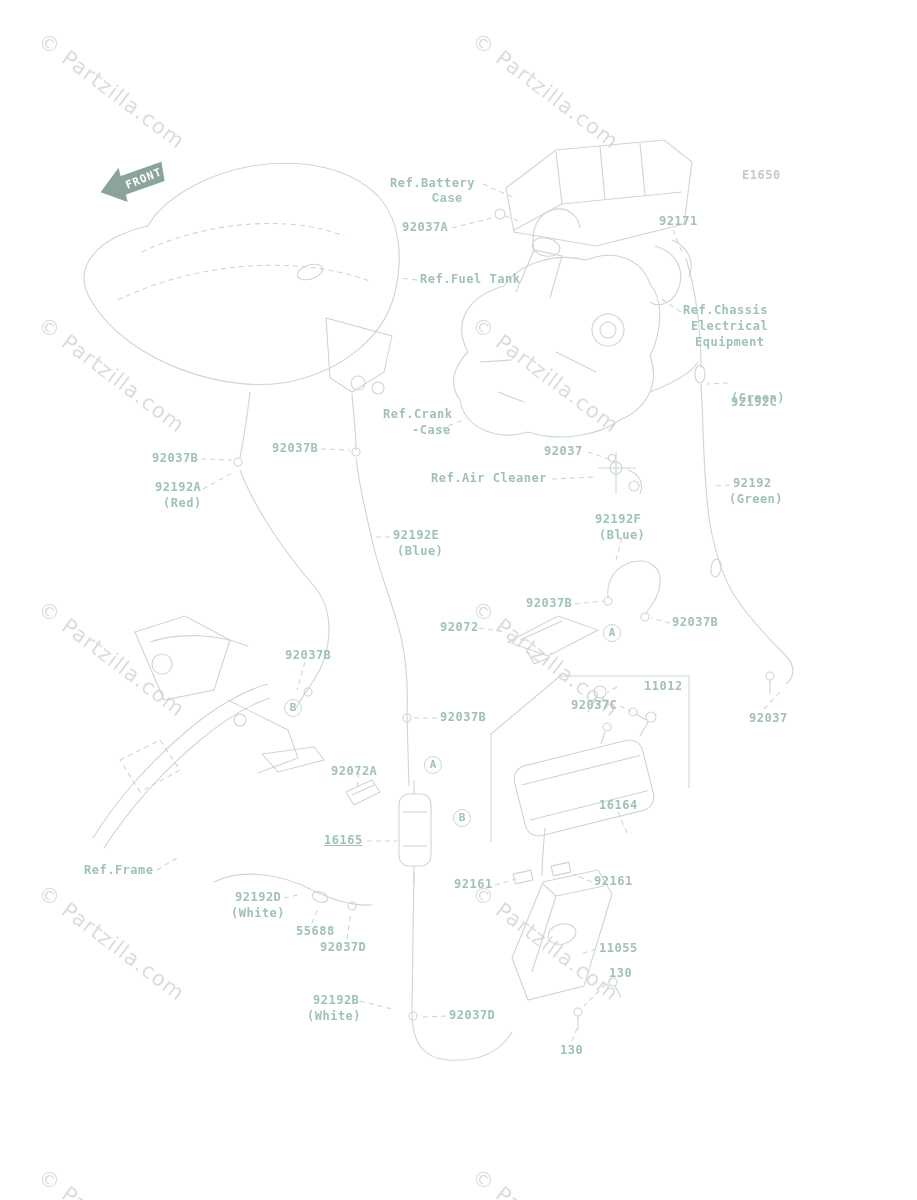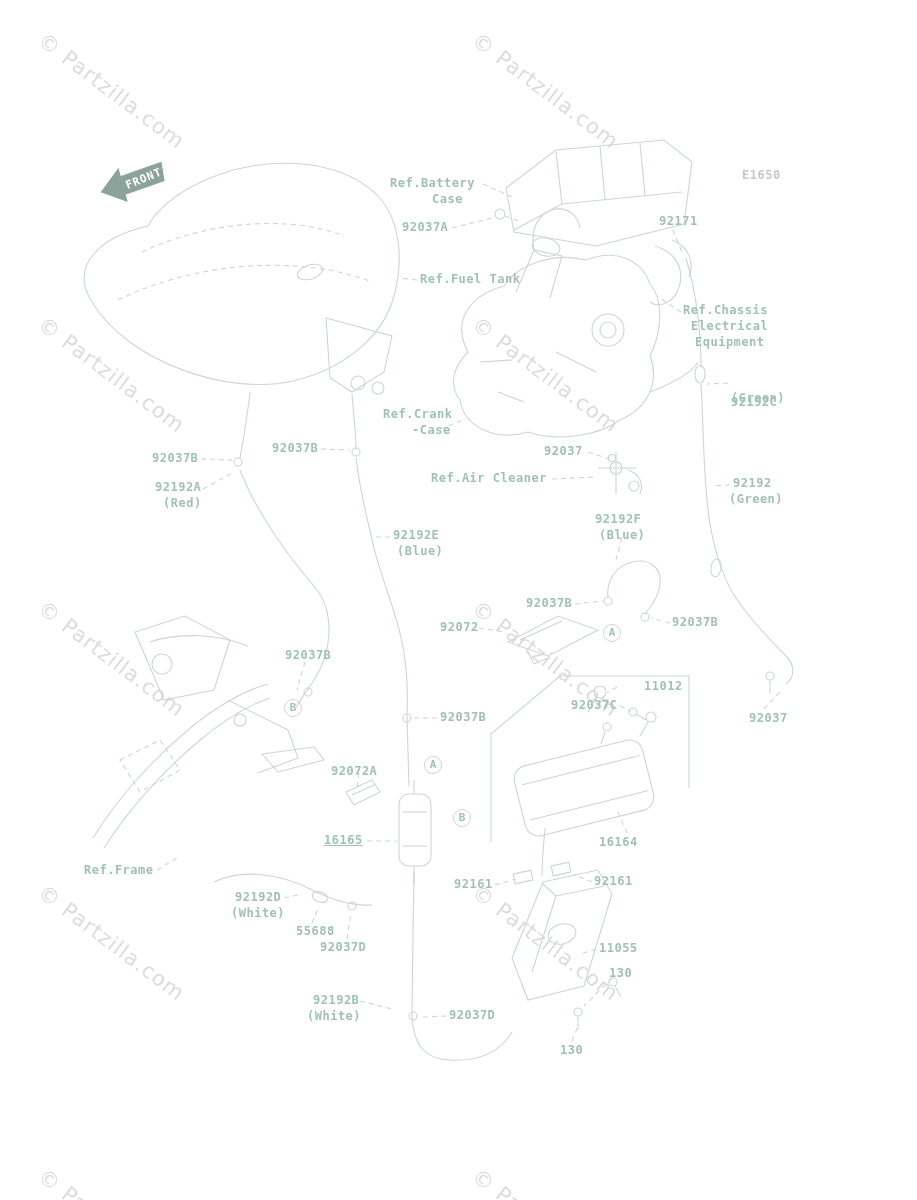--- a/index.html
+++ b/index.html
@@ -265,21 +265,21 @@
       <line x1="612" y1="978" x2="584" y2="1006"></line>
       <line x1="360" y1="1001" x2="392" y2="1009"></line>
       <line x1="446" y1="1016" x2="423" y2="1017"></line>
       <line x1="572" y1="1041" x2="578" y2="1026"></line>
     </g>
   </svg>
 
   <div class="label-layer">
       <span class="part-label muted" style="left: 742px; top: 132px; margin-top: 36px;">E1650</span>
       <span class="part-label" style="left: 390px; top: 176px;">Ref.Battery</span>
-      <span class="part-label" style="left: 432px; top: 192px;">Case</span>
+      <span class="part-label" style="left: 432px; top: 192px; font-family: Liberation Mono, monospace;">Case</span>
       <span class="part-label" style="left: 402px; top: 220px;">92037A</span>
       <span class="part-label" style="left: 420px; top: 272px;">Ref.Fuel Tank</span>
       <span class="part-label" style="left: 659px; top: 214px;">92171</span>
       <span class="part-label" style="left: 683px; top: 303px;">Ref.Chassis</span>
       <span class="part-label" style="left: 691px; top: 319px;">Electrical</span>
       <span class="part-label" style="left: 695px; top: 335px;">Equipment</span>
       <span class="part-label" style="left: 731px; top: 375px; margin-top: 20px;">92192C</span>
       <span class="part-label" style="left: 731px; top: 391px;">(Green)</span>
       <span class="part-label" style="left: 383px; top: 407px;">Ref.Crank</span>
       <span class="part-label" style="left: 412px; top: 423px;">-Case</span>
@@ -298,21 +298,21 @@
       <span class="part-label" style="left: 526px; top: 596px;">92037B</span>
       <span class="part-label" style="left: 440px; top: 620px;">92072</span>
       <span class="part-label" style="left: 672px; top: 615px;">92037B</span>
       <span class="part-label" style="left: 644px; top: 679px;">11012</span>
       <span class="part-label" style="left: 571px; top: 698px;">92037C</span>
       <span class="part-label" style="left: 749px; top: 711px;">92037</span>
       <span class="part-label" style="left: 285px; top: 648px;">92037B</span>
       <span class="part-label" style="left: 440px; top: 710px;">92037B</span>
       <span class="part-label" style="left: 331px; top: 764px;">92072A</span>
       <span class="part-label" style="left: 324px; top: 833px; text-decoration: underline;">16165</span>
-      <span class="part-label" style="left: 599px; top: 835px;">16164</span>
+      <span class="part-label" style="left: 599px; top: 798px;">16164</span>
       <span class="part-label" style="left: 84px; top: 863px;">Ref.Frame</span>
       <span class="part-label" style="left: 235px; top: 890px;">92192D</span>
       <span class="part-label" style="left: 231px; top: 906px;">(White)</span>
       <span class="part-label" style="left: 296px; top: 924px;">55688</span>
       <span class="part-label" style="left: 320px; top: 940px;">92037D</span>
       <span class="part-label" style="left: 454px; top: 877px;">92161</span>
       <span class="part-label" style="left: 594px; top: 874px;">92161</span>
       <span class="part-label" style="left: 599px; top: 941px;">11055</span>
       <span class="part-label" style="left: 609px; top: 966px;">130</span>
       <span class="part-label" style="left: 313px; top: 993px;">92192B</span>

